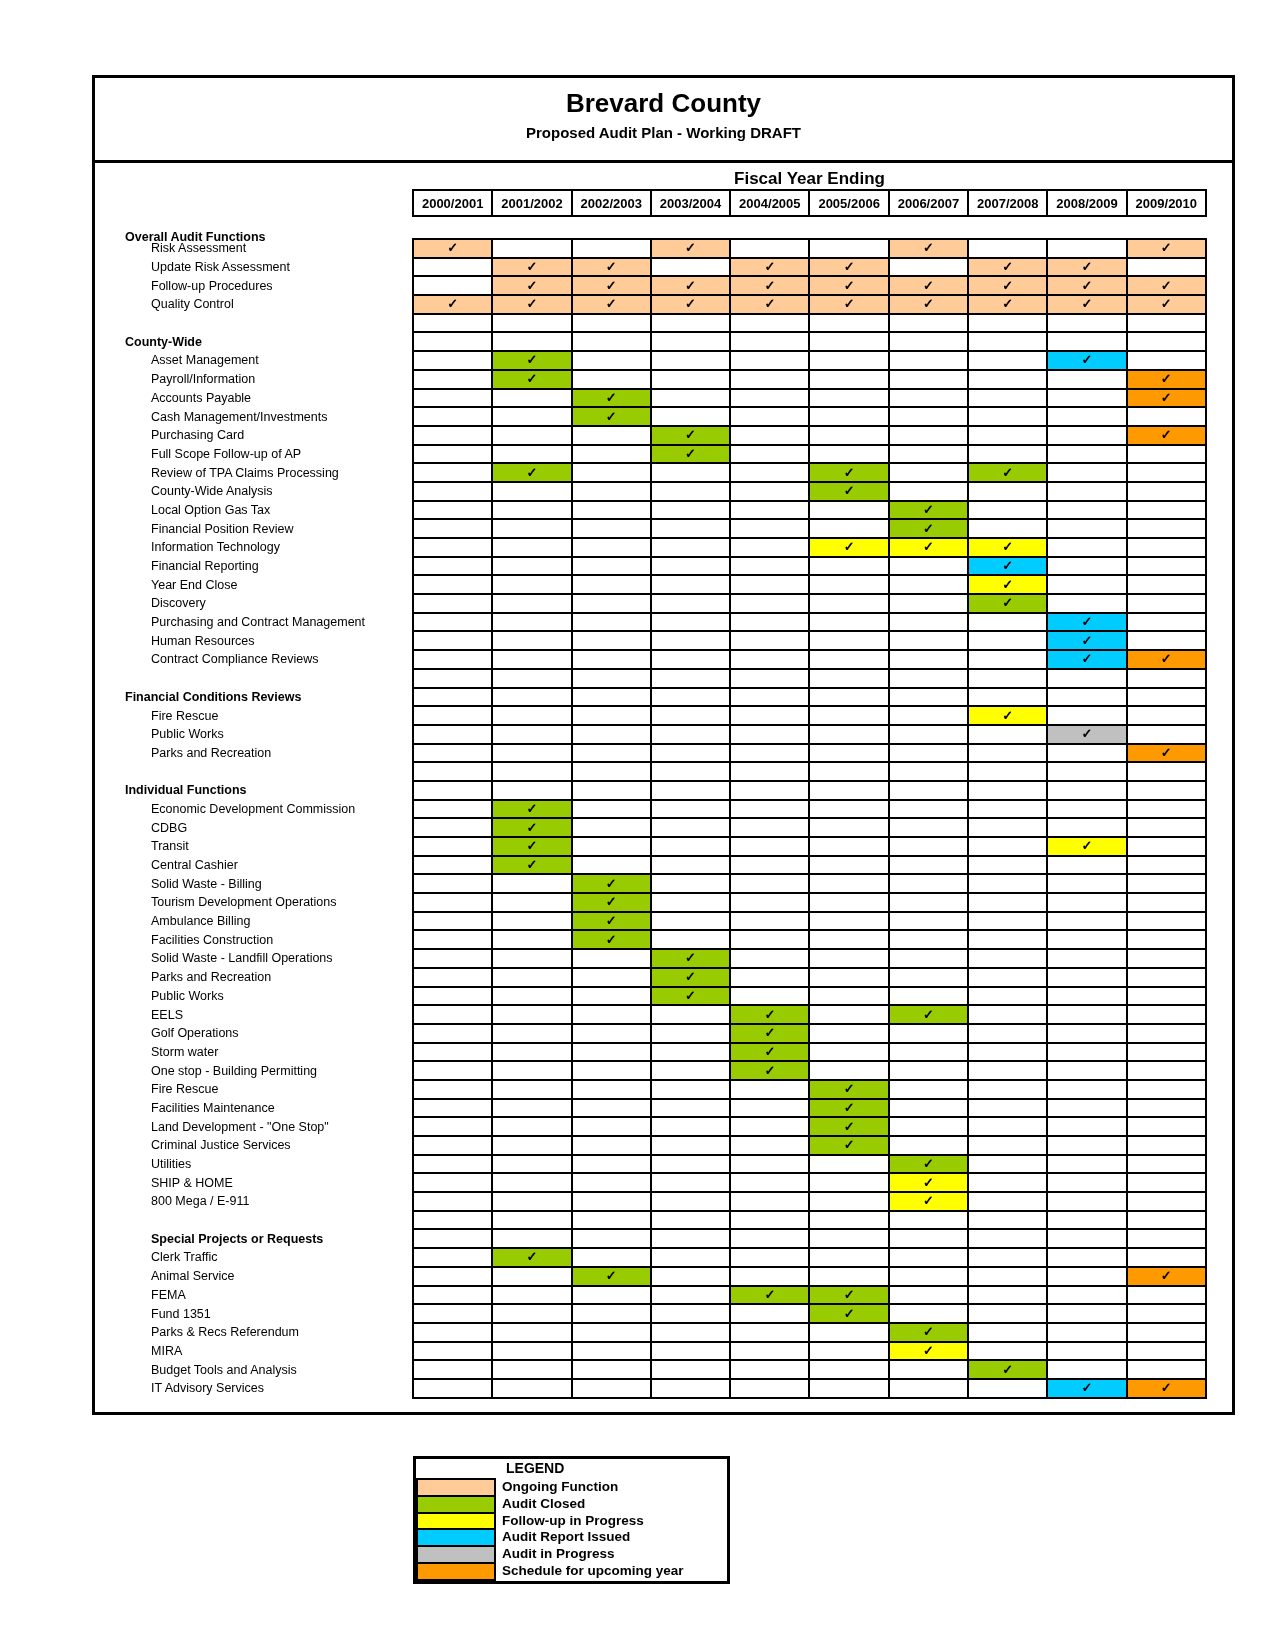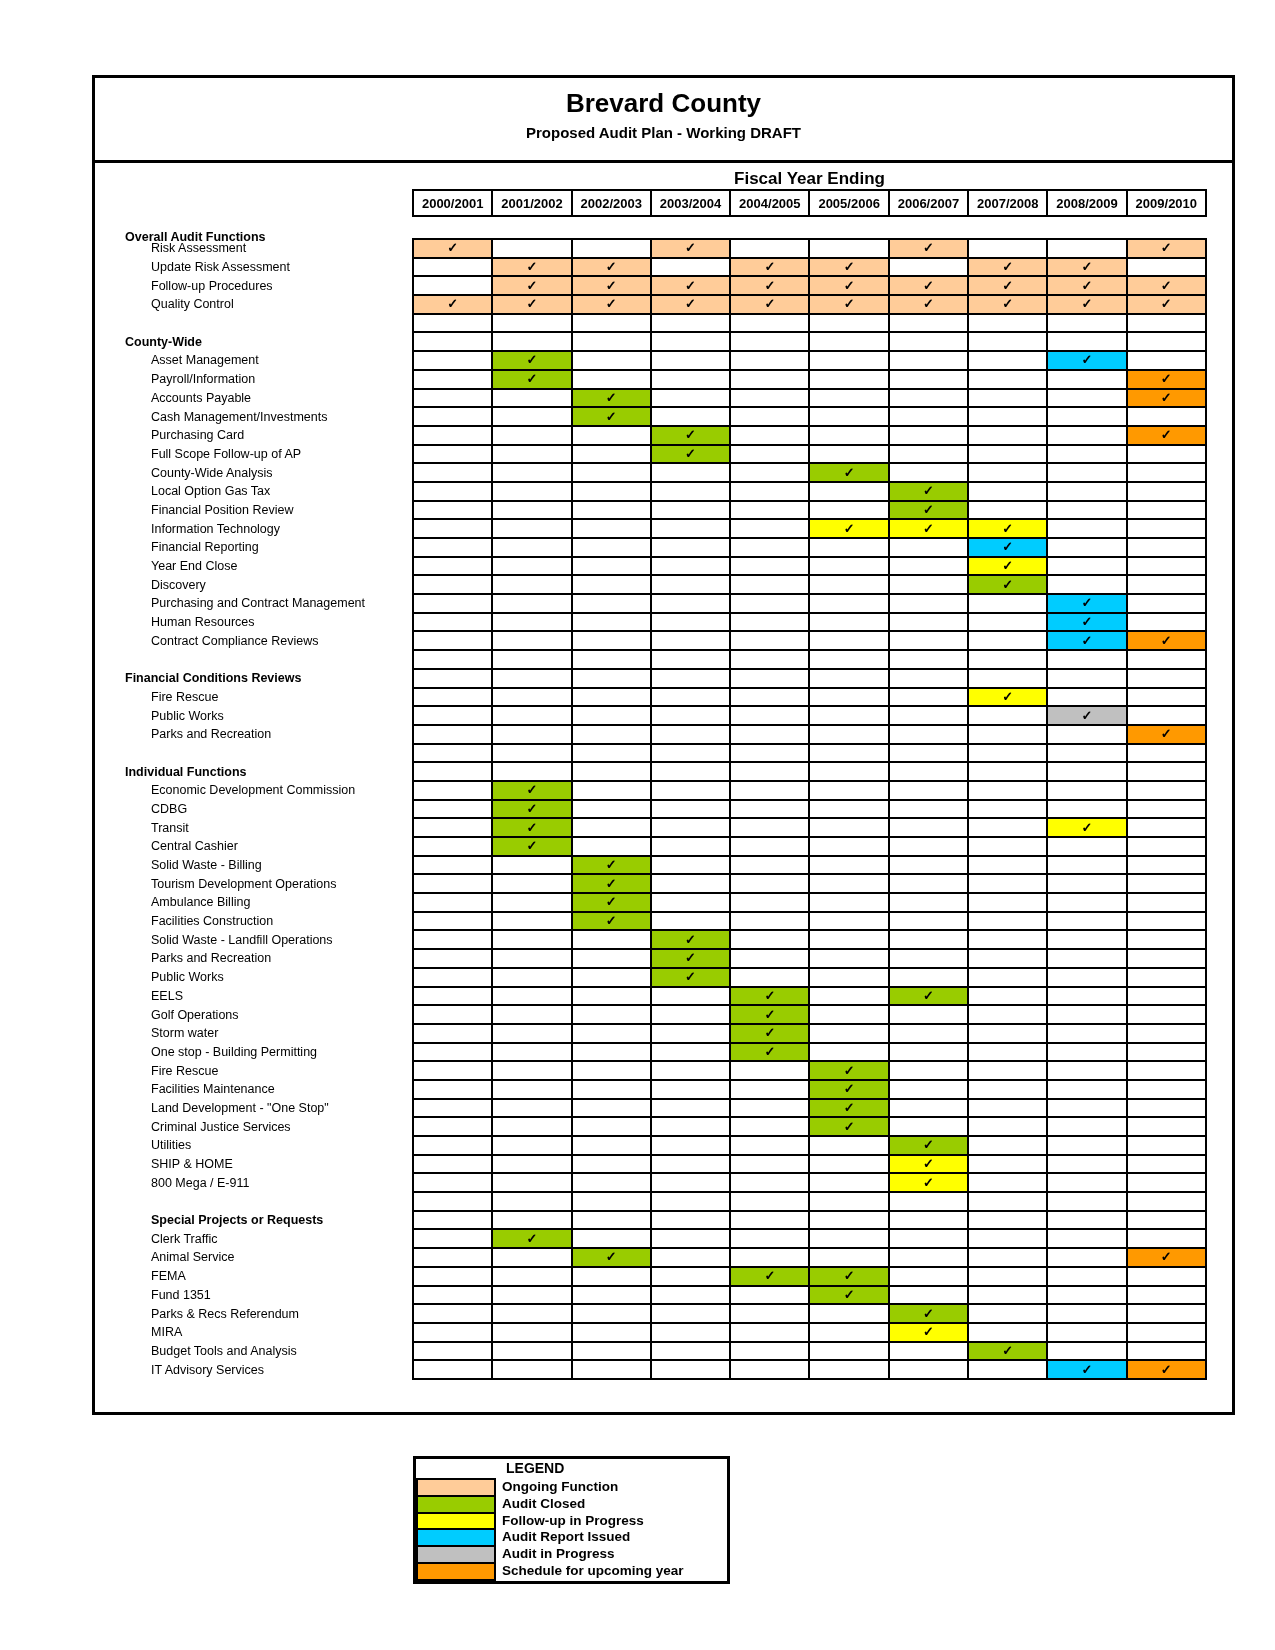--- a/index.html
+++ b/index.html
@@ -252,20 +252,33 @@
           <tr class="item">
             <td class="l">Full Scope Follow-up of AP</td>
             <td class="d"></td>
             <td class="d"></td>
             <td class="d"></td>
             <td class="d" style="background: rgb(153, 204, 0);"><span class="check">✓</span></td>
             <td class="d"></td>
             <td class="d"></td>
             <td class="d"></td>
             <td class="d"></td>
+            <td class="d"></td>
+            <td class="d"></td>
+          </tr>
+          <tr class="item">
+            <td class="l">Review of TPA Claims Processing</td>
+            <td class="d"></td>
+            <td class="d" style="background: rgb(153, 204, 0);"><span class="check">✓</span></td>
+            <td class="d"></td>
+            <td class="d"></td>
+            <td class="d"></td>
+            <td class="d" style="background: rgb(153, 204, 0);"><span class="check">✓</span></td>
+            <td class="d"></td>
+            <td class="d" style="background: rgb(153, 204, 0);"><span class="check">✓</span></td>
             <td class="d"></td>
             <td class="d"></td>
           </tr>
           <tr class="item">
             <td class="l">County-Wide Analysis</td>
             <td class="d"></td>
             <td class="d"></td>
             <td class="d"></td>
             <td class="d"></td>
             <td class="d"></td>

